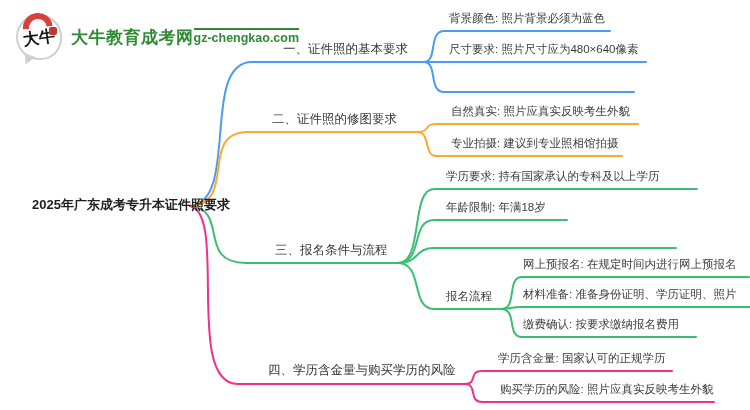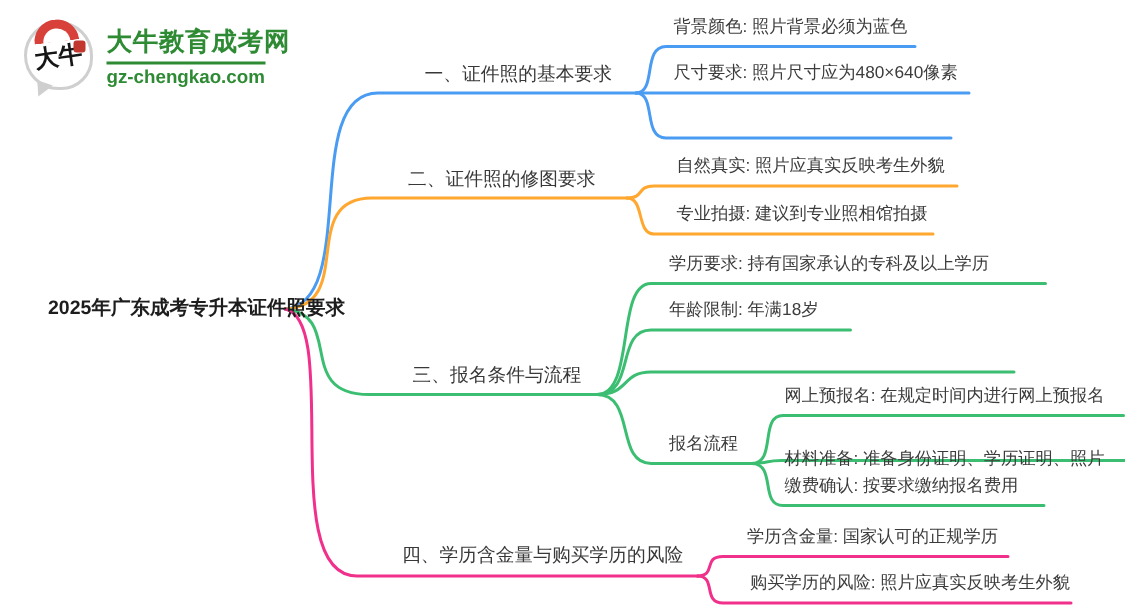--- a/index.html
+++ b/index.html
@@ -20,21 +20,21 @@
       border-left:4px solid transparent;border-right:7px solid transparent;
       border-top:10px solid #cfcfcf;transform:rotate(18deg);}
   .badge-arc{position:absolute;top:-3px;left:4px;width:30px;height:15px;
       border:6px solid #d8403a;border-bottom:none;border-radius:16px 16px 0 0;
       transform:rotate(-7deg);box-sizing:border-box;}
   .badge-chars{position:absolute;left:0;right:0;top:12px;text-align:center;
       font-size:16px;font-weight:bold;color:#161616;transform:rotate(-8deg);
       font-family:"Liberation Serif","DejaVu Serif",serif;}
   .badge-seal{position:absolute;right:3px;top:11px;width:8px;height:8px;
       background:#c2372e;border-radius:2px;}
-  .logo-text{display:flex;flex-direction:column;}
+  .logo-text{display:flex;flex-direction:row;}
   .logo-title{color:#2e8b34;font-size:17px;font-weight:bold;letter-spacing:0.5px;}
   .logo-url{color:#2e8b34;font-size:12.5px;font-weight:bold;border-top:2px solid #2e8b34;
       margin-top:2px;padding-top:1px;align-self:flex-start;}
 </style>
 </head>
 <body>
 
 <div class="stage">
 
   <svg class="connectors" width="750" height="410" viewBox="0 0 750 410">
@@ -83,20 +83,20 @@
 
   <div class="node blabel" style="left:272px;top:112px;">二、证件照的修图要求</div>
   <div class="node child" style="left:451px;top:104px;text-align:right;">自然真实: 照片应真实反映考生外貌</div>
   <div class="node child" style="left:451px;top:136px;">专业拍摄: 建议到专业照相馆拍摄</div>
 
   <div class="node blabel" style="left:275px;top:243px;">三、报名条件与流程</div>
   <div class="node child" style="left:446px;top:169px;">学历要求: 持有国家承认的专科及以上学历</div>
   <div class="node child" style="left:446px;top:200px;">年龄限制: 年满18岁</div>
   <div class="node child" style="left:446px;top:289px;">报名流程</div>
   <div class="node child" style="left:523px;top:257px;">网上预报名: 在规定时间内进行网上预报名</div>
-  <div class="node child" style="left:523px;top:287px;margin-top:12px;">材料准备: 准备身份证明、学历证明、照片</div>
+  <div class="node child" style="left:523px;top:287px;">材料准备: 准备身份证明、学历证明、照片</div>
   <div class="node child" style="left:523px;top:317px;">缴费确认: 按要求缴纳报名费用</div>
 
   <div class="node blabel" style="left:268px;top:363px;">四、学历含金量与购买学历的风险</div>
   <div class="node child" style="left:498px;top:351px;">学历含金量: 国家认可的正规学历</div>
   <div class="node child" style="left:500px;top:382px;">购买学历的风险: 照片应真实反映考生外貌</div>
 
 </div>
 
 </body></html>

